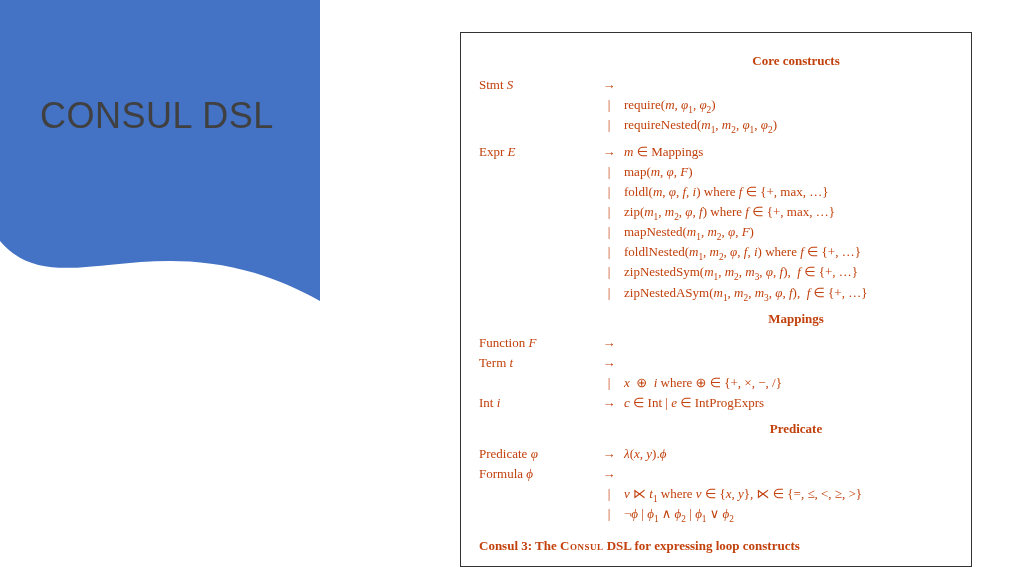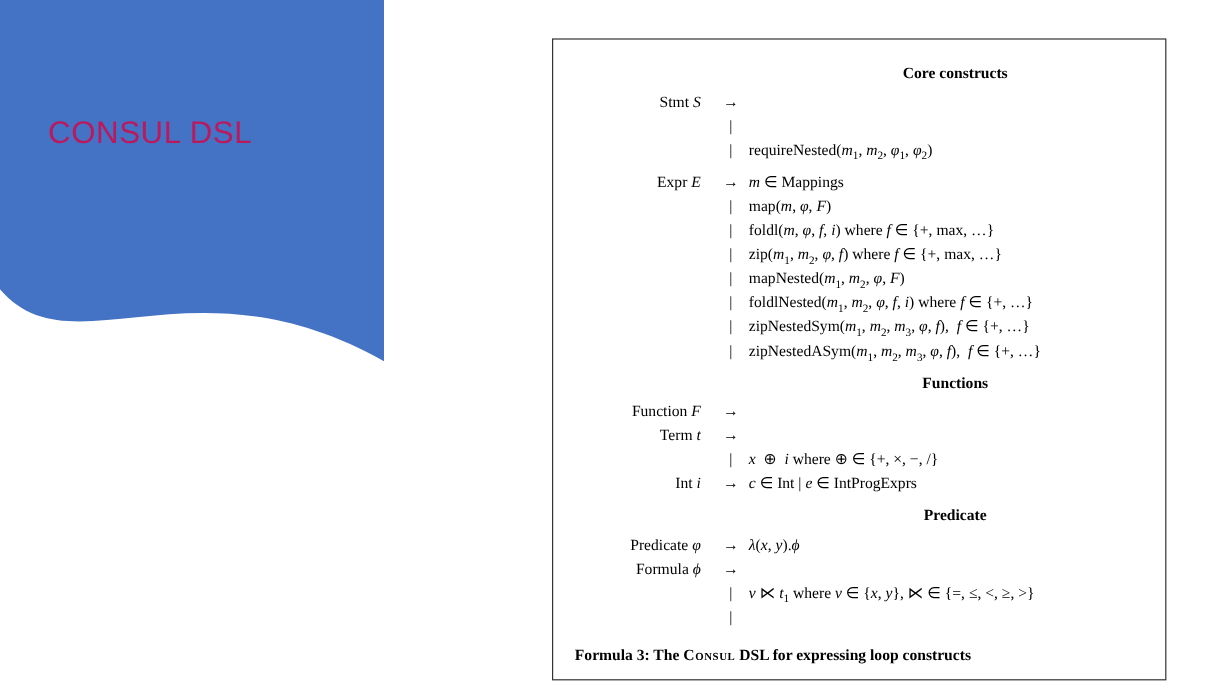--- a/index.html
+++ b/index.html
@@ -23,49 +23,49 @@
     position: absolute;
     left: 0;
     bottom: -1px;
     width: 320px;
     height: 80px;
   }
   .sidebar-title {
     position: absolute;
     left: 40px;
     top: 95px;
-    color: #be185d;
+    color: #404040;
     font-family: 'Segoe UI Light', 'Segoe UI', Arial, sans-serif;
     font-weight: 300;
-    font-size: 26px;
+    font-size: 36px;
     letter-spacing: 0.5px;
   }
   .figure-box {
     position: absolute;
     left: 460px;
     top: 32px;
     width: 512px;
     border: 1px solid #333;
     padding: 14px 18px 10px 18px;
     font-size: 13px;
     line-height: 1.55;
-    color: #000000;
+    color: #c2410c;
   }
   .section-header {
     font-weight: bold;
     text-align: center;
     margin: 4px 0 4px 160px;
   }
   .grammar-row {
     display: flex;
     align-items: baseline;
   }
   .lhs {
     width: 115px;
-    text-align: right;
+    text-align: left;
     padding-right: 10px;
     flex-shrink: 0;
   }
   .arrow {
     width: 30px;
     text-align: center;
     flex-shrink: 0;
   }
   .rhs {
     flex: 1;
@@ -95,20 +95,21 @@
   <div class="section-header">Core constructs</div>
 
   <div class="block">
     <div class="grammar-row">
       <span class="lhs"><span>Stmt <span class="ital">S</span></span></span>
       <span class="arrow">→</span>
     </div>
     <div class="grammar-row">
       <span class="lhs"></span>
         <span class="arrow">|</span>
+      <span class="rhs">require(<span class="ital">m</span>, <span class="ital">φ</span><span class="sub">1</span>, <span class="ital">φ</span><span class="sub">2</span>)</span>
     </div>
     <div class="grammar-row">
       <span class="lhs"></span>
         <span class="arrow">|</span>
       <span class="rhs">requireNested(<span class="ital">m</span><span class="sub">1</span>, <span class="ital">m</span><span class="sub">2</span>, <span class="ital">φ</span><span class="sub">1</span>, <span class="ital">φ</span><span class="sub">2</span>)</span>
     </div>
   </div>
 
   <div class="block">
     <div class="grammar-row">
@@ -146,21 +147,21 @@
         <span class="arrow">|</span>
       <span class="rhs">zipNestedSym(<span class="ital">m</span><span class="sub">1</span>, <span class="ital">m</span><span class="sub">2</span>, <span class="ital">m</span><span class="sub">3</span>, <span class="ital">φ</span>, <span class="ital">f</span>),&nbsp; <span class="ital">f</span> ∈ {+, …}</span>
       </div>
     <div class="grammar-row">
         <span class="lhs"></span>
         <span class="arrow">|</span>
       <span class="rhs">zipNestedASym(<span class="ital">m</span><span class="sub">1</span>, <span class="ital">m</span><span class="sub">2</span>, <span class="ital">m</span><span class="sub">3</span>, <span class="ital">φ</span>, <span class="ital">f</span>),&nbsp; <span class="ital">f</span> ∈ {+, …}</span>
       </div>
   </div>
 
-  <div class="section-header">Functions</div>
+  <div class="section-header">Mappings</div>
 
   <div class="block">
     <div class="grammar-row">
       <span class="lhs"><span>Function <span class="ital">F</span></span></span>
       <span class="arrow">→</span>
     </div>
     <div class="grammar-row">
       <span class="lhs"><span>Term <span class="ital">t</span></span></span>
       <span class="arrow">→</span>
     </div>
@@ -189,19 +190,20 @@
       <span class="arrow">→</span>
     </div>
     <div class="grammar-row">
         <span class="lhs"></span>
         <span class="arrow">|</span>
       <span class="rhs"><span class="ital">v</span> ⋉ <span class="ital">t</span><span class="sub">1</span> where <span class="ital">v</span> ∈ {<span class="ital">x</span>, <span class="ital">y</span>}, ⋉ ∈ {=, ≤, &lt;, ≥, &gt;}</span>
       </div>
     <div class="grammar-row">
         <span class="lhs"></span>
         <span class="arrow">|</span>
+      <span class="rhs">¬<span class="ital">ϕ</span> | <span class="ital">ϕ</span><span class="sub">1</span> ∧ <span class="ital">ϕ</span><span class="sub">2</span> | <span class="ital">ϕ</span><span class="sub">1</span> ∨ <span class="ital">ϕ</span><span class="sub">2</span></span>
       </div>
   </div>
 
   <div class="caption">
-    <span>Formula 3: The </span><span class="sc">Consul</span><span> DSL for expressing loop constructs</span>
+    <span>Consul 3: The </span><span class="sc">Consul</span><span> DSL for expressing loop constructs</span>
   </div>
 </div>
 
 </body></html>

